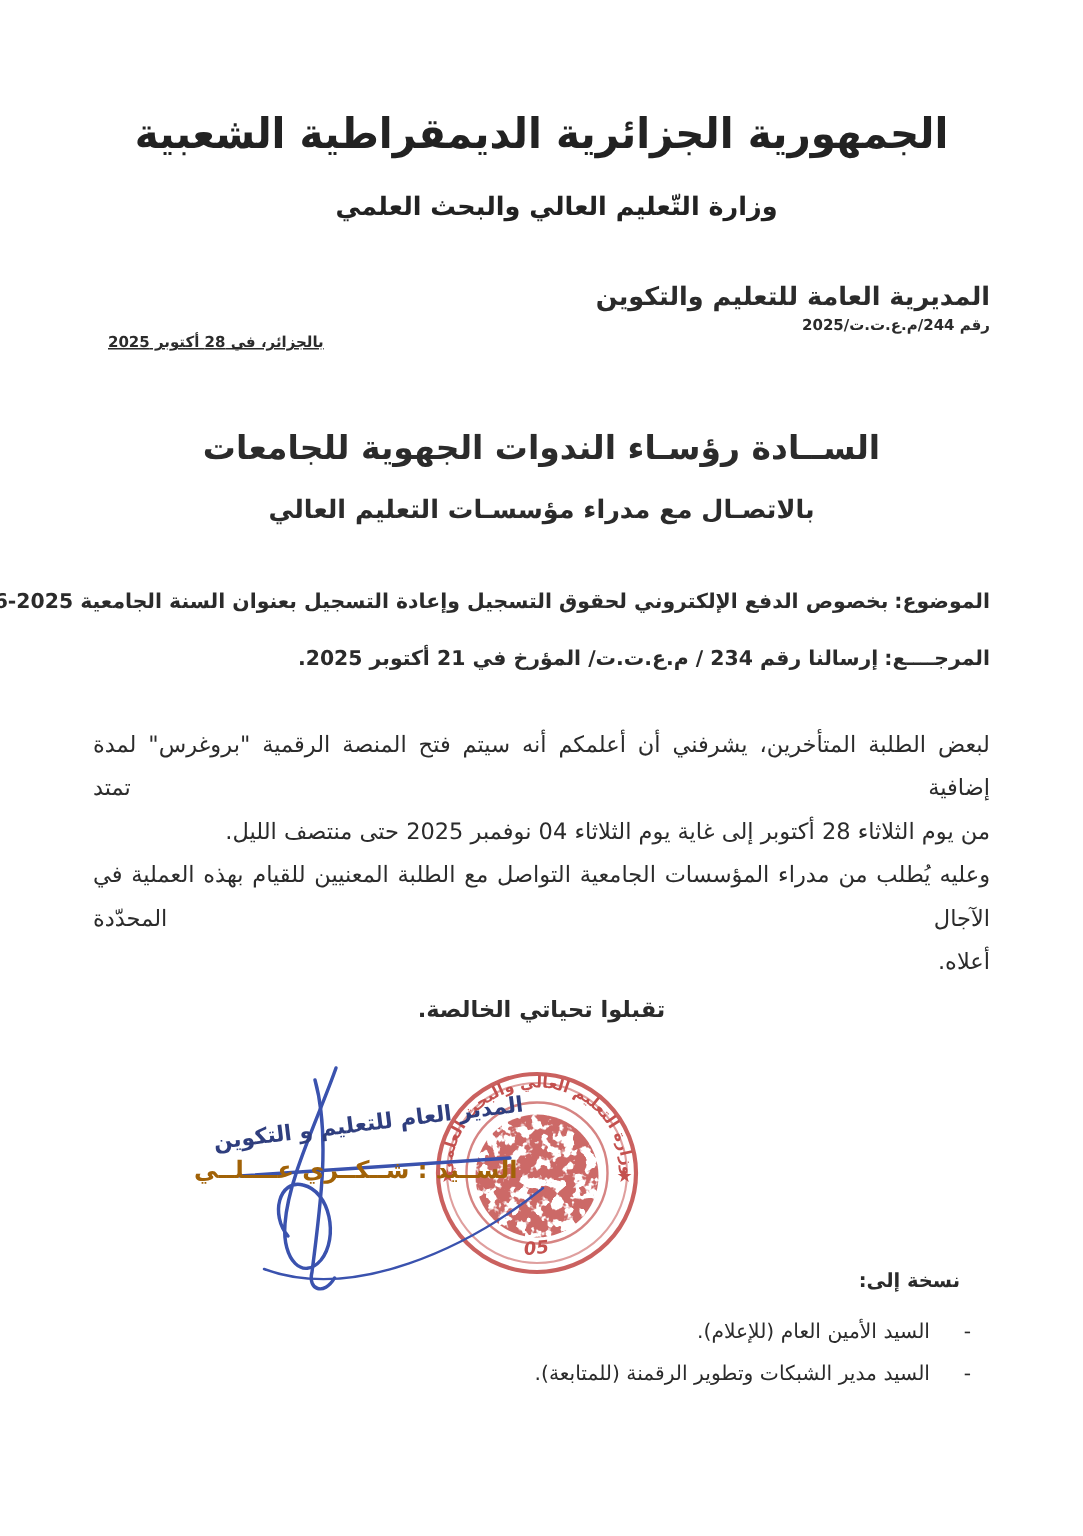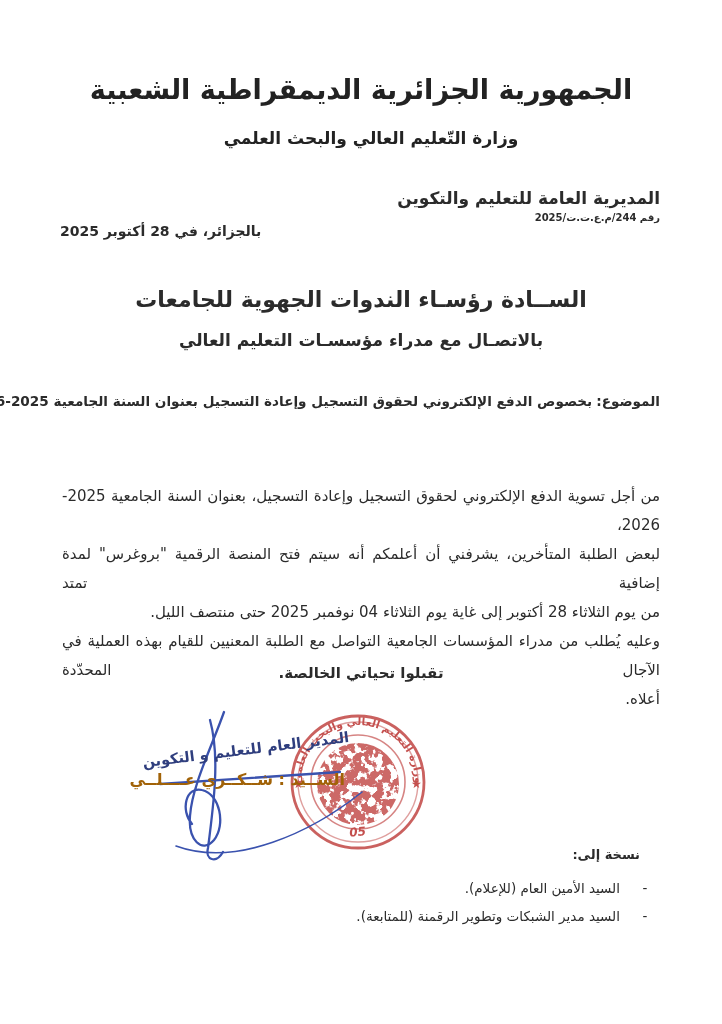--- a/index.html
+++ b/index.html
@@ -7,21 +7,21 @@
     position:relative;width:722px;height:1024px;margin:0 auto;background:#ffffff;
     font-family:"DejaVu Sans","Liberation Sans",sans-serif;color:#2b2b2b;overflow:hidden;
   }
   .abs{position:absolute;}
   .rtl{direction:rtl;unicode-bidi:plaintext;}
   .center{left:0;right:0;text-align:center;}
   .republic{top:74px;font-size:27px;font-weight:bold;color:#222;transform:scaleY(1.04);letter-spacing:.5px;}
   .ministry{top:128px;font-size:17px;font-weight:bold;color:#222;padding-left:20px;}
   .directorate{top:188px;right:62px;font-size:17px;font-weight:bold;}
   .refnum{top:212px;right:62px;font-size:10px;font-weight:bold;}
-  .dateline{top:223px;left:60px;font-size:14px;font-weight:bold;direction:rtl;}
+  .dateline{top:223px;left:72px;font-size:10px;font-weight:bold;direction:rtl;text-decoration:underline;}
   .addr1{top:287px;font-size:22px;font-weight:bold;}
   .addr2{top:330px;font-size:17px;font-weight:bold;}
   .subjline{right:62px;left:40px;font-size:13.6px;font-weight:bold;direction:rtl;white-space:nowrap;text-align:right;}
   .subj{top:393px;}
   .refline{top:431px;}
   .subj-label{margin-inline-end:4px;}
   .bodyblock{top:482px;right:62px;left:62px;font-size:15px;line-height:29px;direction:rtl;}
   .bline{text-align:justify;text-align-last:justify;}
   .bline-end{text-align:right;text-align-last:right;}
   .closing{top:664px;font-size:15px;font-weight:bold;}
@@ -47,23 +47,25 @@
   <div class="abs rtl directorate">المديرية العامة للتعليم والتكوين</div>
   <div class="abs rtl refnum">رقم 244/م.ع.ت.ت/2025</div>
   <div class="abs dateline">بالجزائر، في 28 أكتوبر 2025</div>
 
   <div class="abs center rtl addr1">الســادة رؤسـاء الندوات الجهوية للجامعات</div>
   <div class="abs center rtl addr2">بالاتصـال مع مدراء مؤسسـات التعليم العالي</div>
 
   <div class="abs subjline subj">
     <span class="subj-label">الموضوع:</span><span>بخصوص الدفع الإلكتروني لحقوق التسجيل وإعادة التسجيل بعنوان السنة الجامعية 2025-2026.</span>
   </div>
+  <div class="abs subjline refline">
+    <span class="subj-label">المرجــــع:</span><span>إرسالنا رقم 234 / م.ع.ت.ت/ المؤرخ في 21 أكتوبر 2025.</span>
+  </div>
 
   <div class="abs bodyblock">
-    <div class="bline">من أجل تسوية الدفع الإلكتروني لحقوق التسجيل وإعادة التسجيل، بعنوان السنة الجامعية 2025-2026،</div>
     <div class="bline">لبعض الطلبة المتأخرين، يشرفني أن أعلمكم أنه سيتم فتح المنصة الرقمية "بروغرس" لمدة إضافية تمتد</div>
     <div class="bline-end">من يوم الثلاثاء 28 أكتوبر إلى غاية يوم الثلاثاء 04 نوفمبر 2025 حتى منتصف الليل.</div>
     <div class="bline">وعليه يُطلب من مدراء المؤسسات الجامعية التواصل مع الطلبة المعنيين للقيام بهذه العملية في الآجال المحدّدة</div>
     <div class="bline-end">أعلاه.</div>
   </div>
 
   <div class="abs center rtl closing">تقبلوا تحياتي الخالصة.</div>
 
   <div class="abs stamp-wrap">
     <svg width="164" height="164" viewBox="0 0 164 164">

